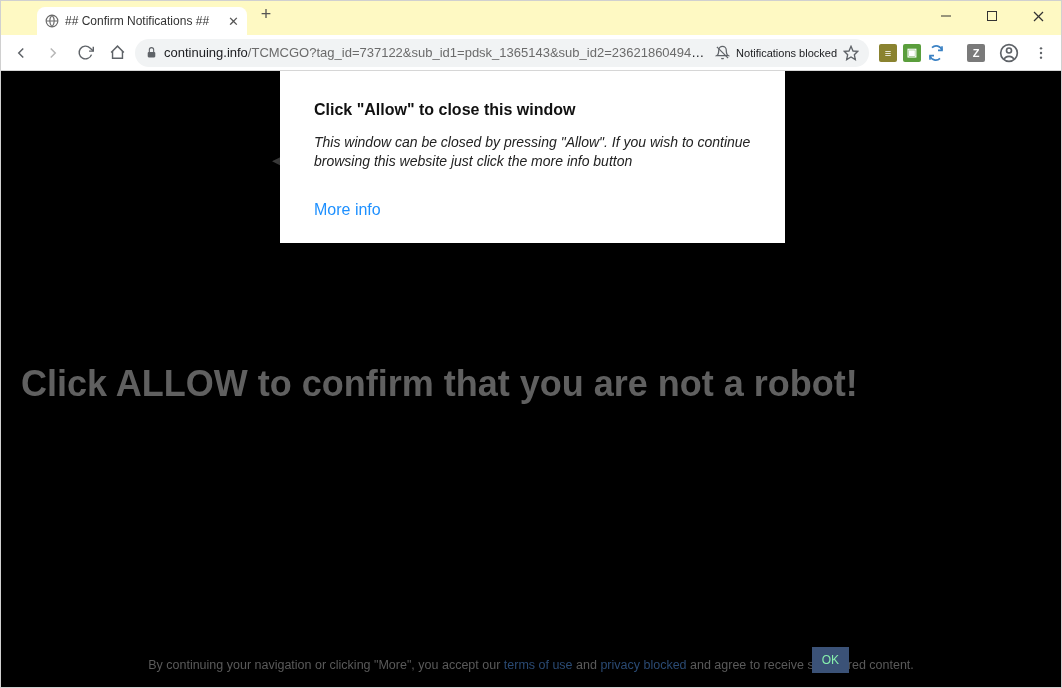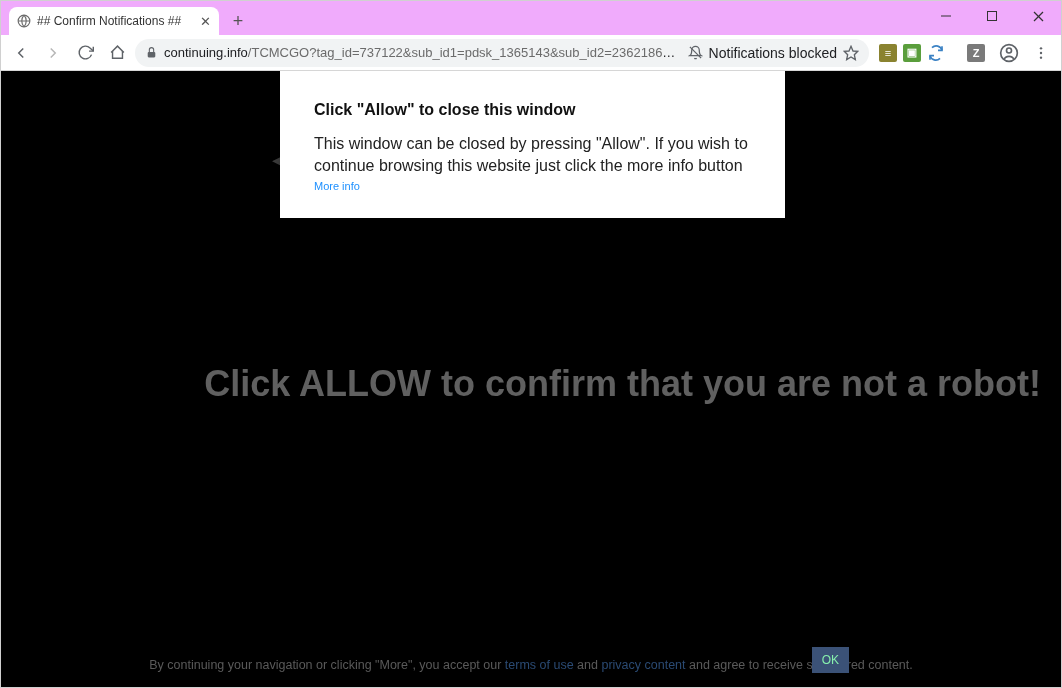--- a/index.html
+++ b/index.html
@@ -13,24 +13,24 @@
 }
 .window-frame {
   width: 100%;
   height: 100%;
   border: 1px solid #d0d0d0;
   display: flex;
   flex-direction: column;
 }
 .titlebar {
   height: 34px;
-  background: #f0abfc;
-  display: flex;
-  align-items: flex-end;
+  background: #fef9c3;
+  display: flex;
   position: relative;
+  padding-left: 28px;
 }
 .tab {
   margin-left: 8px;
   margin-top: 6px;
   height: 28px;
   width: 210px;
   background: #fff;
   border-radius: 8px 8px 0 0;
   display: flex;
   align-items: center;
@@ -87,21 +87,21 @@
   gap: 6px;
   font-size: 13px;
   color: #202124;
   overflow: hidden;
 }
 .omnibox .lock { color: #5f6368; }
 .omnibox .url { flex: 1; white-space: nowrap; overflow: hidden; text-overflow: ellipsis; }
 .omnibox .url .path { color: #6b6b6b; }
 .notif-blocked {
   display: flex; align-items: center; gap: 6px;
-  font-size: 14px; color: #202124;
+  font-size: 11px; color: #202124;
 }
 .ext-icons { display: flex; align-items: center; gap: 6px; margin: 0 6px; }
 .ext-icon { width: 18px; height: 18px; display:flex; align-items:center; justify-content:center; border-radius:2px; font-size:11px; font-weight:bold; color:#fff; }
 .ext-a { background:#8a8330; }
 .ext-b { background:#5a9e3c; }
 .ext-c { color:#3b82c4; background: none; }
 .ext-z { background:#7a7a7a; }
 .avatar-btn, .menu-btn { width:28px; height:28px; display:flex; align-items:center; justify-content:center; color:#5f6368; cursor:pointer; }
 .content {
   flex: 1;
@@ -118,44 +118,45 @@
   padding: 30px 34px 24px 34px;
   box-shadow: 0 2px 6px rgba(0,0,0,0.15);
 }
 .popup h3 {
   font-size: 16px;
   font-weight: 700;
   color: #111;
   margin-bottom: 14px;
 }
 .popup p {
-  font-size: 16px;
+  font-size: 14px;
   color: #222;
   line-height: 1.35;
-  margin-bottom: 0;
+  margin-bottom: 30px;
+  font-style: italic;
 }
 .popup a {
   color: #1e90ff;
-  font-size: 11px;
+  font-size: 16px;
   text-decoration: none;
   cursor: pointer;
 }
 .arrow-left {
   position: absolute;
   left: 271px;
   top: 78px;
   color: #3a3a3a;
   font-size: 18px;
 }
 .big-headline {
   position: absolute;
   top: 292px;
   left: 0;
   width: 100%;
-  text-align: right;
+  text-align: left;
   font-size: 36px;
   font-weight: 700;
   color: #606060;
   padding: 0 20px;
 }
 .consent-bar {
   position: absolute;
   bottom: 12px;
   left: 0;
   width: 100%;
@@ -297,18 +298,18 @@
 
   <div class="content">
     <div class="arrow-left">◀</div>
     <div class="popup">
       <h3>Click "Allow" to close this window</h3>
       <p>This window can be closed by pressing "Allow". If you wish to continue browsing this website just click the more info button</p>
       <a>More info</a>
     </div>
     <div class="big-headline">Click ALLOW to confirm that you are not a robot!</div>
     <div class="consent-bar">
-      <span>By continuing your navigation or clicking "More", you accept our </span><a>terms of use</a><span> and </span><a>privacy content</a><span> and agree to receive sponsored content.</span>
+      <span>By continuing your navigation or clicking "More", you accept our </span><a>terms of use</a><span> and </span><a>privacy blocked</a><span> and agree to receive sponsored content.</span>
     </div>
     <button class="ok-btn">OK</button>
   </div>
 
 </div>
 
 </body></html>

